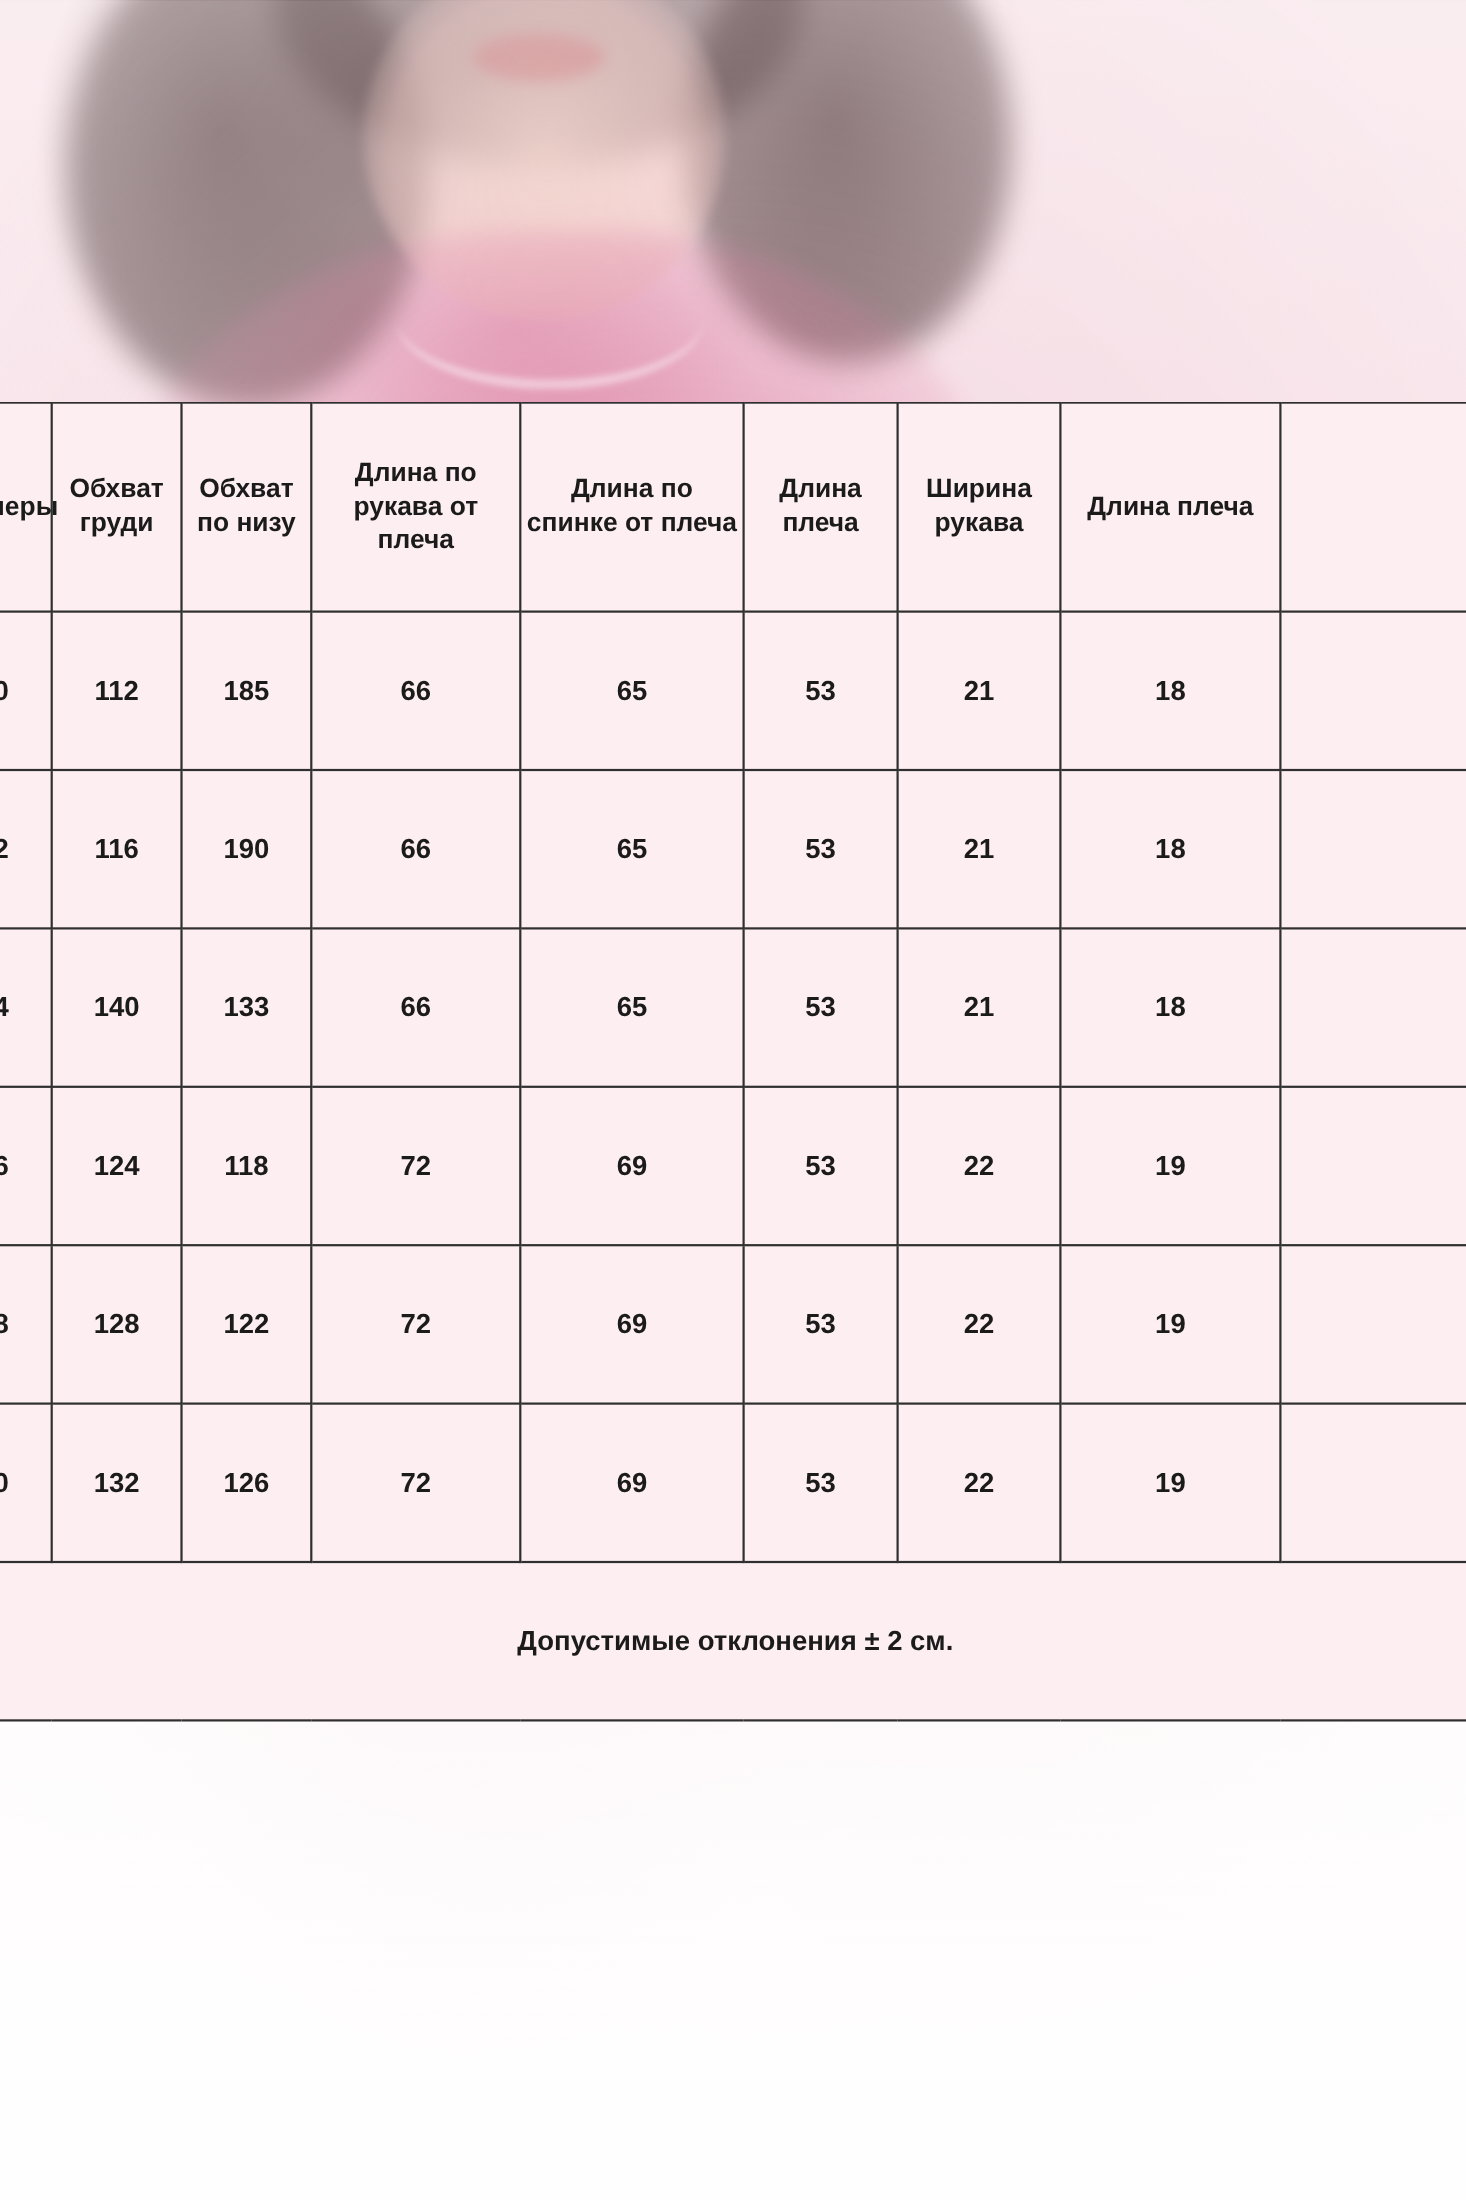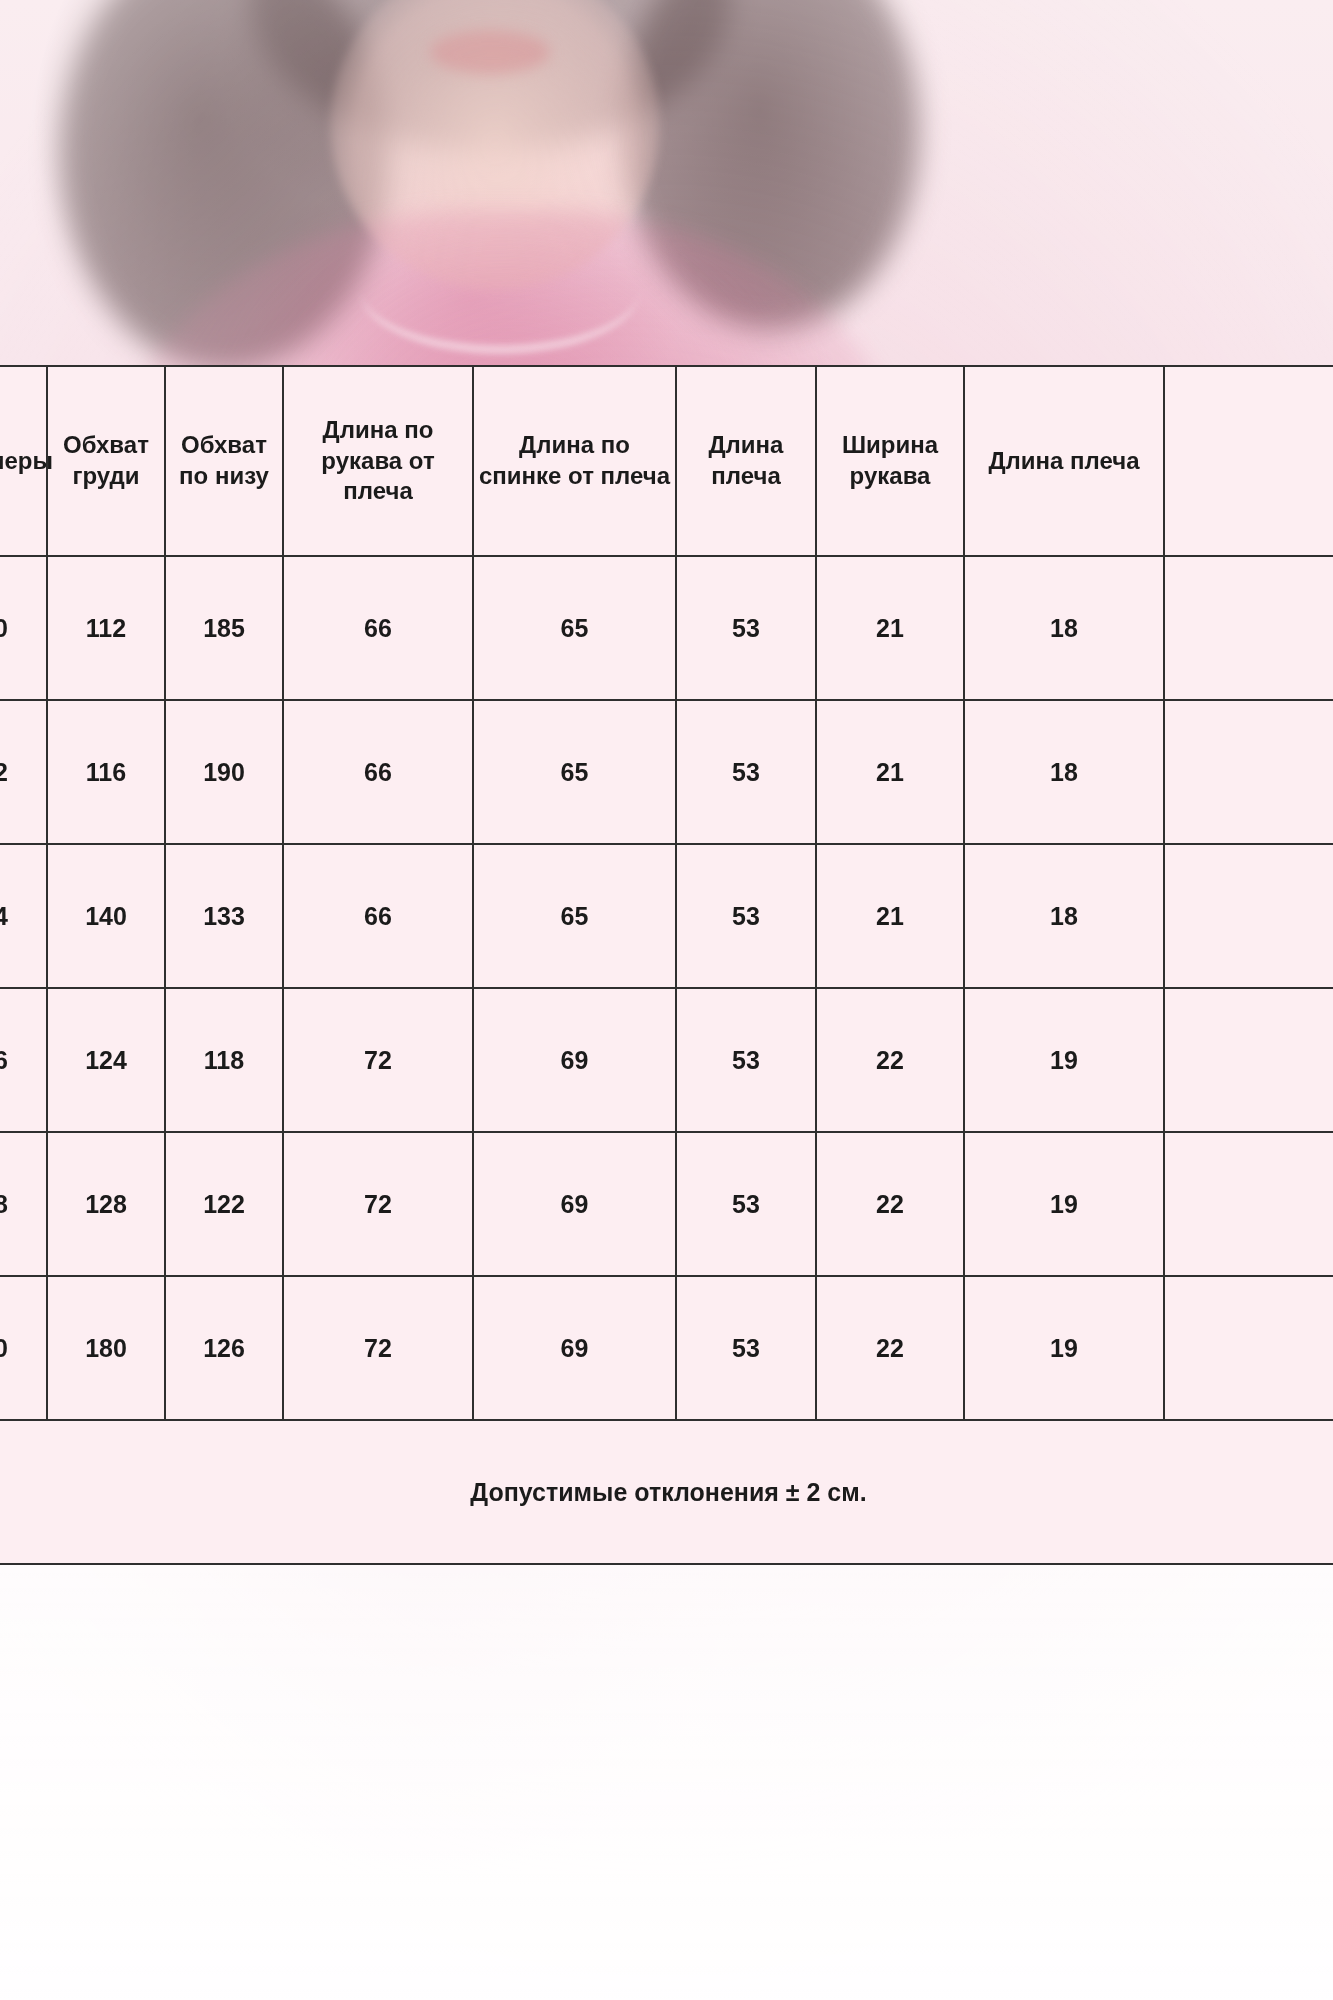--- a/index.html
+++ b/index.html
@@ -225,21 +225,21 @@
         <td>122</td>
         <td>72</td>
         <td>69</td>
         <td>53</td>
         <td>22</td>
         <td>19</td>
         <td></td>
       </tr>
       <tr>
         <td>60</td>
-        <td>180</td>
+        <td>132</td>
         <td>126</td>
         <td>72</td>
         <td>69</td>
         <td>53</td>
         <td>22</td>
         <td>19</td>
         <td></td>
       </tr>
       <tr class="note-row">
         <td colspan="9">Допустимые отклонения ± 2 см.</td>

